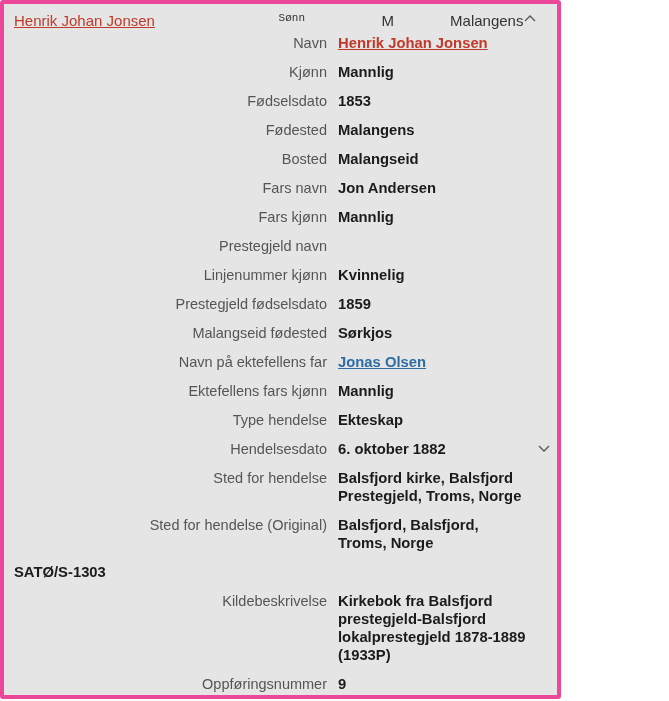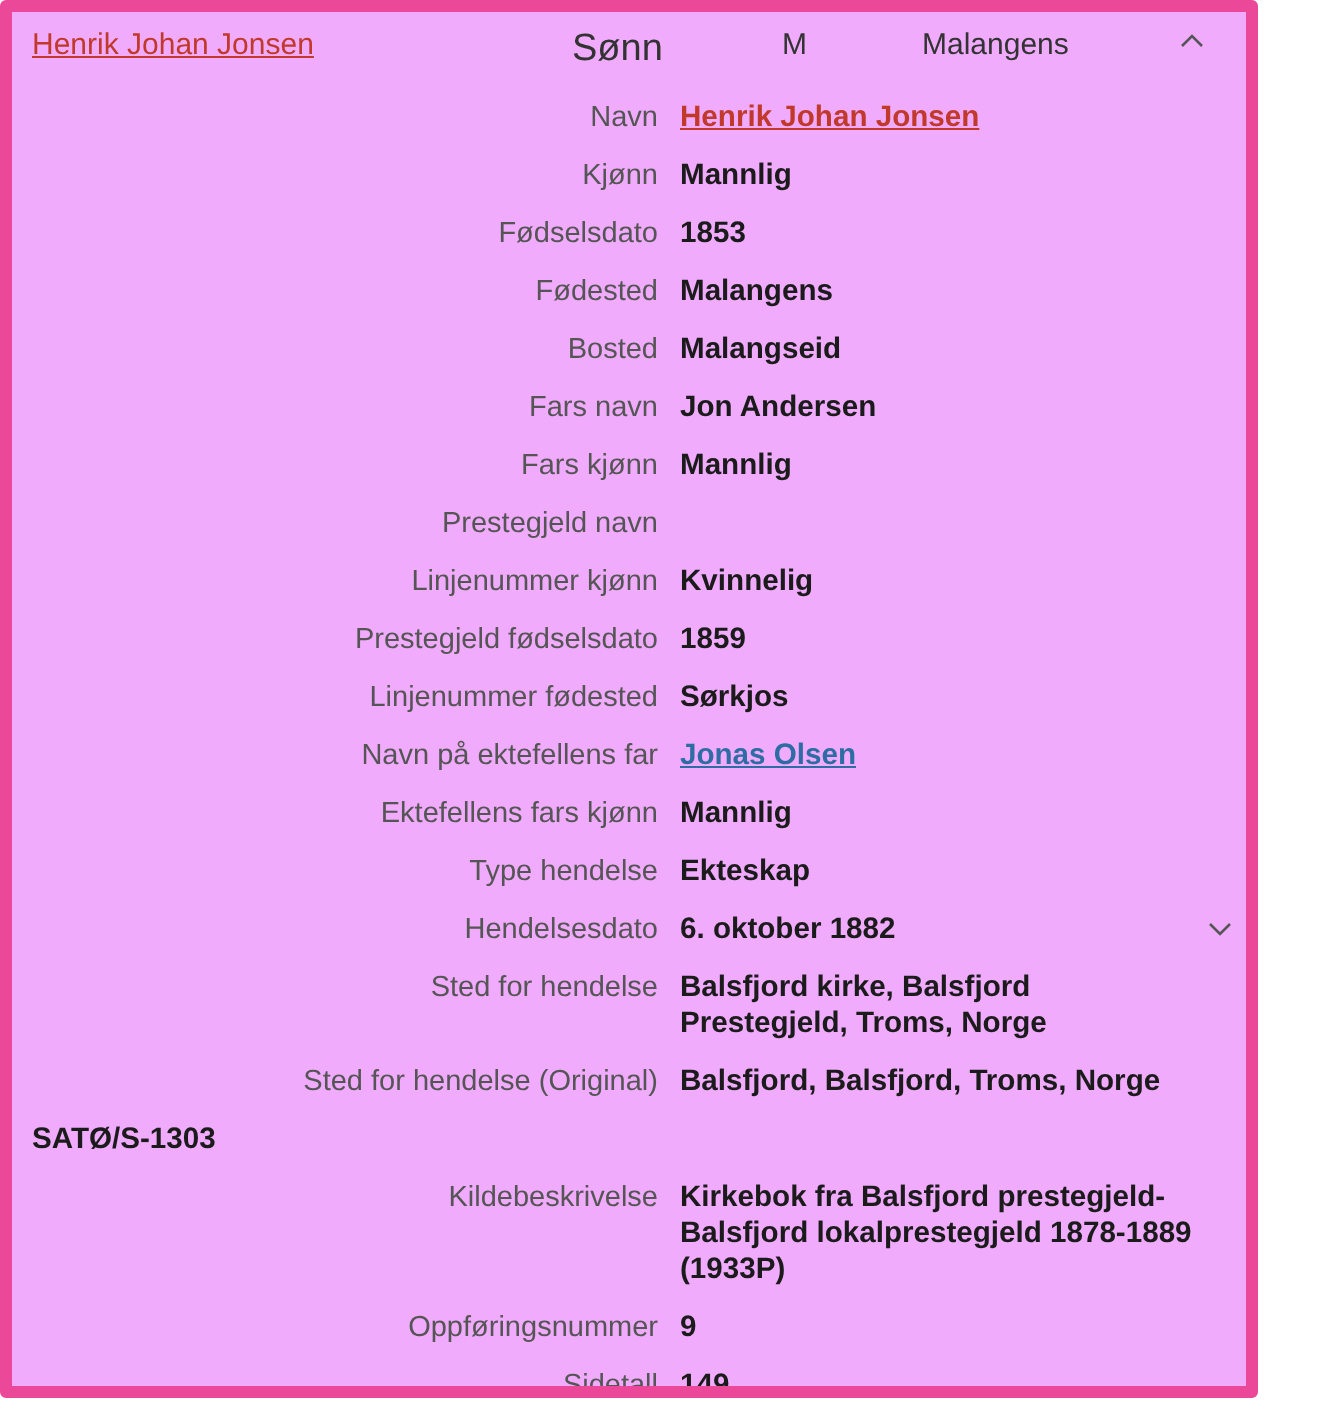--- a/index.html
+++ b/index.html
@@ -10,47 +10,48 @@
     width: 669px;
     height: 701px;
     background: #ffffff;
     font-family: "Liberation Sans", sans-serif;
     font-size: 15px;
     color: #222222;
     overflow: hidden;
   }
   .panel {
     position: relative;
-    width: 629px;
+    width: 561px;
     height: 699px;
-    border: 6px solid #ec4899;
+    border: 4px solid #ec4899;
     border-radius: 3px;
     box-sizing: border-box;
-    background: #f0abfc;
+    background: #e5e5e5;
     overflow: hidden;
   }
   .header-row {
     display: flex;
     align-items: flex-start;
     padding: 8px 10px 6px 10px;
     height: 26px;
     box-sizing: border-box;
   }
   .header-name {
     color: #c0392b;
     text-decoration: underline;
     font-size: 15px;
     white-space: nowrap;
     width: 270px;
   }
   .header-rel {
     color: #333333;
-    font-size: 19px;
+    font-size: 11px;
     width: 105px;
     white-space: nowrap;
+    font-family: Liberation Mono, monospace;
   }
   .header-sex {
     color: #333333;
     font-size: 15px;
     width: 70px;
     white-space: nowrap;
   }
   .header-place {
     color: #333333;
     font-size: 15px;
@@ -106,21 +107,21 @@
   }
   .row-caret {
     position: absolute;
     right: 6px;
     top: 1px;
     color: #555555;
     font-size: 13px;
     line-height: 16px;
   }
   .first-row {
-    margin-top: 18px;
+    margin-top: 4px;
   }
   svg.chev {
     display: block;
   }
 </style>
 </head>
 <body>
 
 <div class="panel">
 
@@ -170,21 +171,21 @@
       </div>
       <div class="detail-row">
         <div class="detail-label">Linjenummer kjønn</div>
         <div class="detail-value">Kvinnelig</div>
       </div>
       <div class="detail-row">
         <div class="detail-label">Prestegjeld fødselsdato</div>
         <div class="detail-value">1859</div>
       </div>
       <div class="detail-row">
-        <div class="detail-label">Linjenummer fødested</div>
+        <div class="detail-label">Malangseid fødested</div>
         <div class="detail-value">Sørkjos</div>
       </div>
       <div class="detail-row">
         <div class="detail-label">Navn på ektefellens far</div>
         <div class="detail-value link blue">Jonas Olsen</div>
       </div>
       <div class="detail-row">
         <div class="detail-label">Ektefellens fars kjønn</div>
         <div class="detail-value">Mannlig</div>
       </div>

